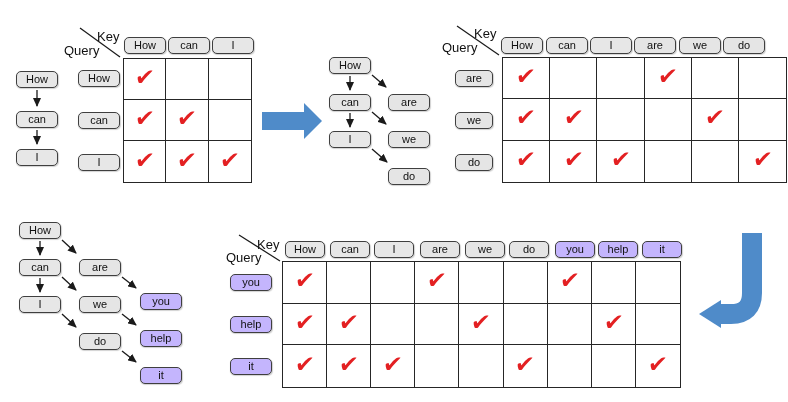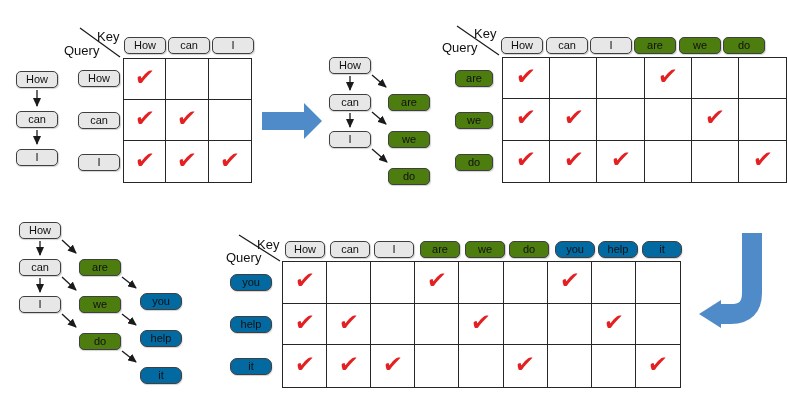--- a/index.html
+++ b/index.html
@@ -7,22 +7,22 @@
     position:relative;width:788px;height:402px;background:#ffffff;overflow:hidden;
     font-family:"Liberation Sans","DejaVu Sans",sans-serif;color:#111;
   }
   .token{
     position:absolute;width:42px;height:17px;box-sizing:border-box;
     border:1.4px solid #3f3f3f;border-radius:5px;
     display:flex;align-items:center;justify-content:center;
     font-size:11px;line-height:1;background:#e7e7e7;
     box-shadow:0.5px 1px 1px rgba(0,0,0,0.18);
   }
-  .token.blue{background:#4d7c0f;}
-  .token.yellow{background:#0369a1;border-radius:7px;}
+  .token.blue{background:#e5e5e5;}
+  .token.yellow{background:#c4b5fd;}
   .corner-label{position:absolute;font-size:13px;line-height:1;}
   .grid{
     position:absolute;display:grid;box-sizing:border-box;
     border:1.7px solid #262626;background:#fff;
   }
   .cell{
     box-sizing:border-box;display:flex;align-items:center;justify-content:center;
     border-right:1.1px solid #262626;border-bottom:1.1px solid #262626;
   }
   .g3 .cell:nth-child(3n){border-right:none}

